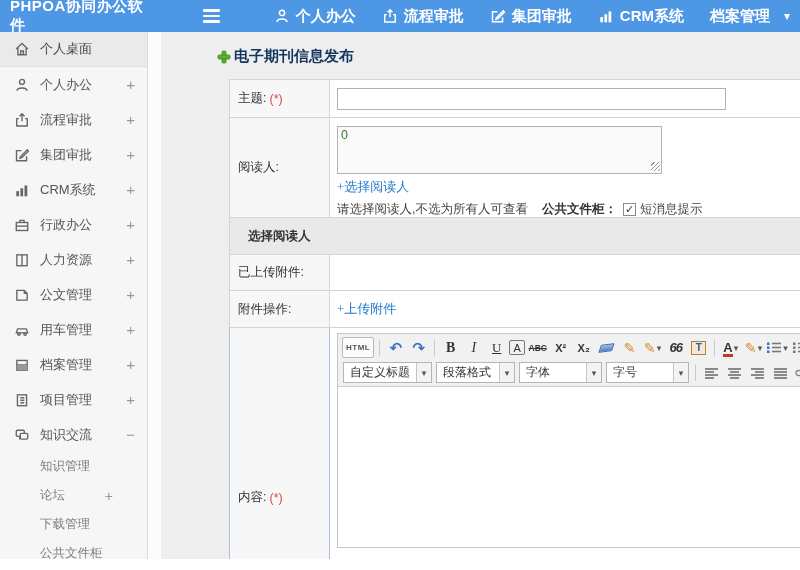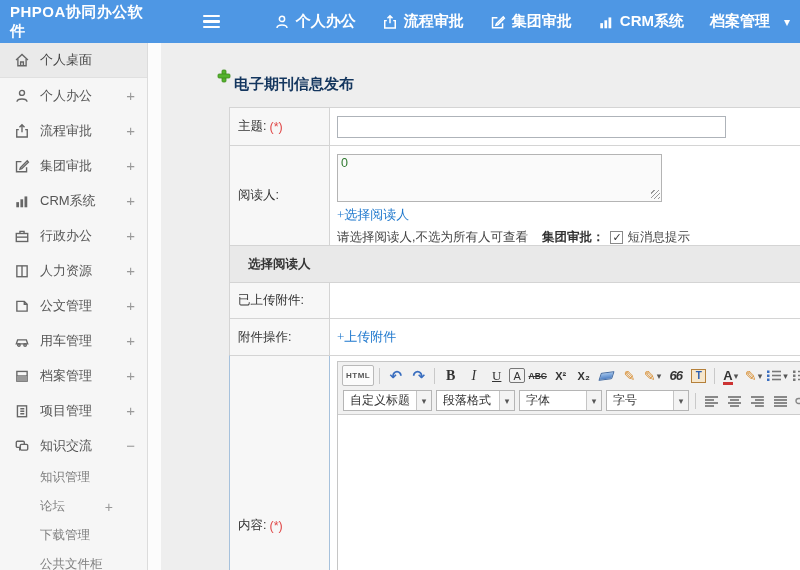--- a/index.html
+++ b/index.html
@@ -1,20 +1,20 @@
 <!DOCTYPE html>
 <html><head>
 <meta charset="utf-8">
 <style>
   * { margin:0; padding:0; box-sizing:border-box; }
   html,body { width:800px; height:570px; overflow:hidden; background:#fff;
               font-family:"Liberation Sans","DejaVu Sans",sans-serif; }
 
   
-  .topbar { height:43px; background:#4e97e4; display:flex; align-items:center;
+  .topbar { height:32px; background:#4e97e4; display:flex; align-items:center;
             color:#fff; padding:0 10px; }
   .app-title { font-size:15px; font-weight:bold; letter-spacing:.5px; width:150px; }
   .hamburger { width:18px; margin-left:52px; margin-right:28px; cursor:pointer; }
   .hamburger i { display:block; height:2.5px; background:#fff; margin:3px 0; border-radius:1px; }
   .nav-item { display:flex; align-items:center; gap:6px; font-size:15px; font-weight:bold;
               margin-left:26px; cursor:pointer; white-space:nowrap; }
   .nav-item svg { display:block; }
   .nav-caret { font-size:12px; margin-left:14px; cursor:pointer; }
 
   
@@ -31,21 +31,21 @@
   .side-item .s-label { flex:1; }
   .side-item .s-suffix { color:#999; font-size:15px; }
   .side-sub { display:flex; align-items:center; height:29px; padding:0 34px 0 40px;
               font-size:12.5px; color:#808080; cursor:pointer; }
   .side-sub .s-label { flex:1; }
   .side-sub .s-suffix { color:#999; font-size:14px; }
 
   
   .page-head { display:flex; align-items:center; margin:15px 0 13px 56px; }
   .plus-icon { width:14px; height:14px; margin-right:3px; }
-  .page-title { font-size:15px; font-weight:bold; color:#14365e;margin-top:17px; }
+  .page-title { font-size:15px; font-weight:bold; color:#14365e; }
 
   
   .form-table { margin-left:68px; width:660px; border:1px solid #d4d4d4; background:#fff;
                 font-size:12.5px; color:#333; }
   .frow { display:flex; border-top:1px solid #d4d4d4; }
   .frow:first-child { border-top:none; }
   .cell-label { width:100px; flex:none; background:#f7f7f7; border-right:1px solid #d4d4d4;
                 padding:0 6px 0 8px; display:flex; align-items:center; }
   .cell-field { flex:1; background:#fff; padding:0 0 0 7px; }
   .req { color:#e04848; margin-left:3px; }
@@ -319,21 +319,21 @@
           <span>阅读人:</span>
         </div>
         <div class="cell-field">
           <div class="readers-box">
             <textarea class="readers-ta" style="">0</textarea>
             <span class="resize-grip"></span>
           </div>
           <a class="link readers-link">+选择阅读人</a>
           <div class="readers-hintline">
             <span>请选择阅读人,不选为所有人可查看</span>
-            <span class="remind-label">集团审批：</span>
+            <span class="remind-label">公共文件柜：</span>
             <span class="checkbox">
                 <span>✓</span>
               </span>
             <span>短消息提示</span>
           </div>
         </div>
       </div>
 
       <div class="frow row-section">
         <span>选择阅读人</span>

